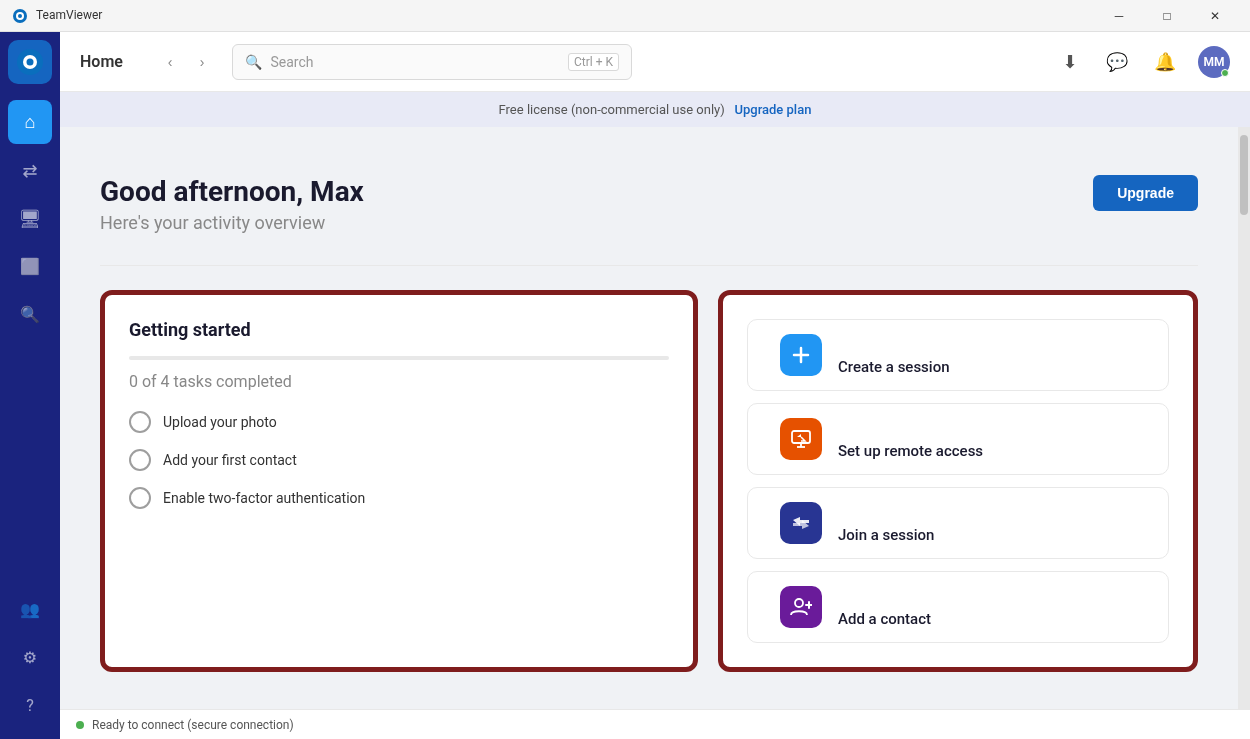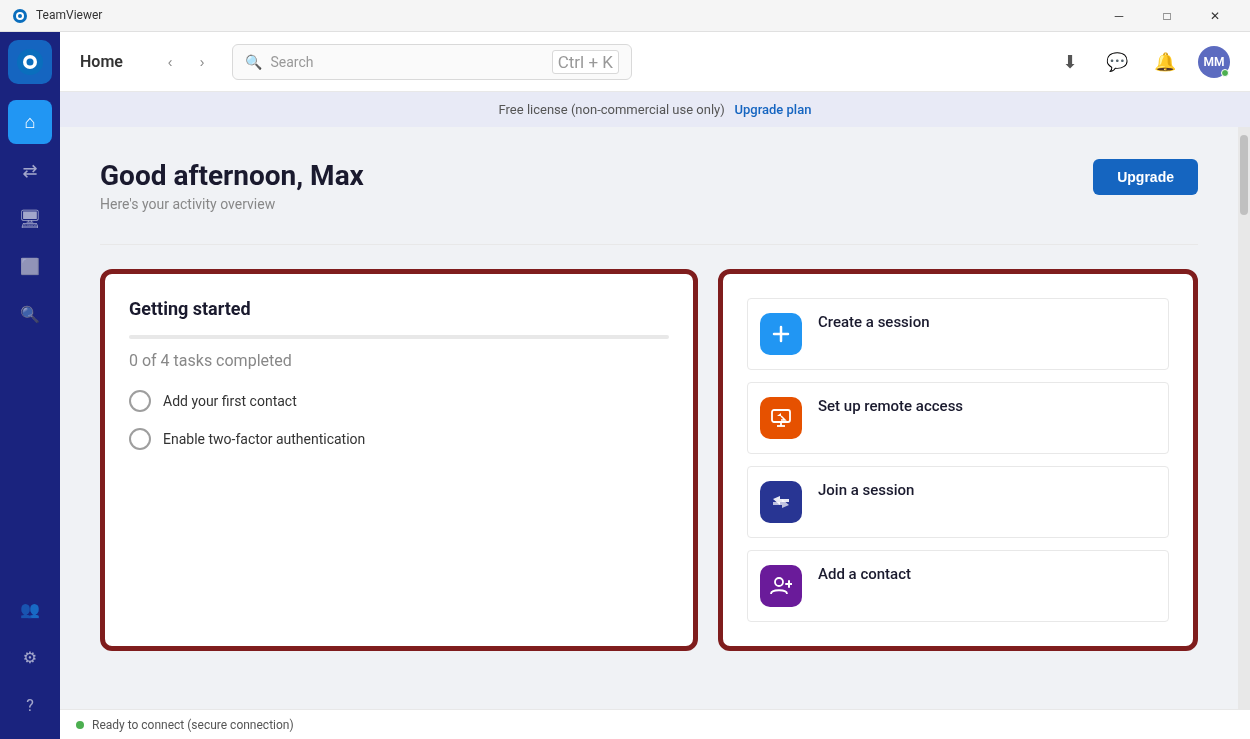--- a/index.html
+++ b/index.html
@@ -84,41 +84,41 @@
       border: 1px solid #d9d9d9;
       border-radius: 6px;
       display: flex;
       align-items: center;
       padding: 0 12px;
       gap: 8px;
       background: #fafafa;
       cursor: text;
     }
     .search-text { color: #999; font-size: 14px; flex: 1; }
-    .search-shortcut { font-size: 17px; color: #999; border: 1px solid #d9d9d9; border-radius: 3px; padding: 1px 5px; background: white; }
+    .search-shortcut { font-size: 12px; color: #999; border: 1px solid #d9d9d9; border-radius: 3px; padding: 1px 5px; background: white; }
     .header-spacer { flex: 1; }
     .header-icons { display: flex; align-items: center; gap: 16px; }
     .header-icon-btn { width: 32px; height: 32px; display: flex; align-items: center; justify-content: center; cursor: pointer; color: #555; font-size: 18px; border-radius: 4px; }
     .avatar { width: 32px; height: 32px; background: #5c6bc0; border-radius: 50%; display: flex; align-items: center; justify-content: center; color: white; font-size: 12px; font-weight: 600; position: relative; cursor: pointer; }
     .avatar-dot { width: 8px; height: 8px; background: #4caf50; border-radius: 50%; position: absolute; bottom: 1px; right: 1px; border: 1px solid white; }
 
     
     .banner { background: #e8eaf6; padding: 10px 28px; text-align: center; font-size: 13px; color: #555; flex-shrink: 0; }
     .banner-link { color: #1565c0; cursor: pointer; text-decoration: none; font-weight: 500; }
 
     
     .content-scroll { flex: 1; overflow-y: auto; padding: 32px 40px; }
     .content-scroll::-webkit-scrollbar { width: 8px; }
     .content-scroll::-webkit-scrollbar-track { background: transparent; }
     .content-scroll::-webkit-scrollbar-thumb { background: #c0c0c0; border-radius: 4px; }
 
     
-    .page-header { display: flex; align-items: flex-start; justify-content: space-between; margin-bottom: 32px; }
+    .page-header { display: flex; align-items: flex-start; justify-content: space-between; margin-bottom: 32px; margin-top: 16px; }
     .page-title { font-size: 28px; font-weight: 700; color: #1a1a2e; }
-    .page-subtitle { font-size: 14px; color: #888; margin-top: 4px; }
+    .page-subtitle { font-size: 18px; color: #888; margin-top: 4px; }
     .upgrade-btn { background: #1565c0; color: white; border: none; padding: 10px 24px; border-radius: 6px; font-size: 14px; font-weight: 600; cursor: pointer; }
 
     
     .cards-row { display: flex; gap: 20px; }
 
     
     .card {
       background: white;
       border-radius: 12px;
       padding: 24px;
@@ -143,25 +143,25 @@
       align-items: center;
       justify-content: center;
     }
     .task-label { font-size: 14px; color: #333; }
 
     
     .remote-card { min-width: 460px; max-width: 480px; }
     .action-list { display: flex; flex-direction: column; gap: 12px; }
     .action-item {
       display: flex;
-      align-items: flex-start;
+      align-items: flex-end;
       gap: 16px;
-      padding: 14px 12px;
+      padding: 14px 32px;
       border: 1px solid #e8e8e8;
-      border-radius: 4px;
+      border-radius: 10px;
       cursor: pointer;
       transition: background 0.15s;
     }
     .action-icon {
       width: 42px;
       height: 42px;
       border-radius: 10px;
       display: flex;
       align-items: center;
       justify-content: center;
@@ -293,20 +293,24 @@
 
           <div class="card">
             <div class="card-title">Getting started</div>
             <div class="progress-bar">
               <div class="progress-fill"></div>
             </div>
             <div class="progress-text">0 of 4 tasks completed</div>
             <div class="task-list">
               <div class="task-item">
                 <div class="task-checkbox"></div>
+                <span class="task-label">Upload your photo</span>
+              </div>
+              <div class="task-item">
+                <div class="task-checkbox"></div>
                 <span class="task-label">Add your first contact</span>
               </div>
               <div class="task-item">
                 <div class="task-checkbox"></div>
                 <span class="task-label">Enable two-factor authentication</span>
               </div>
             </div>
           </div>
 
           <div class="card remote-card">

